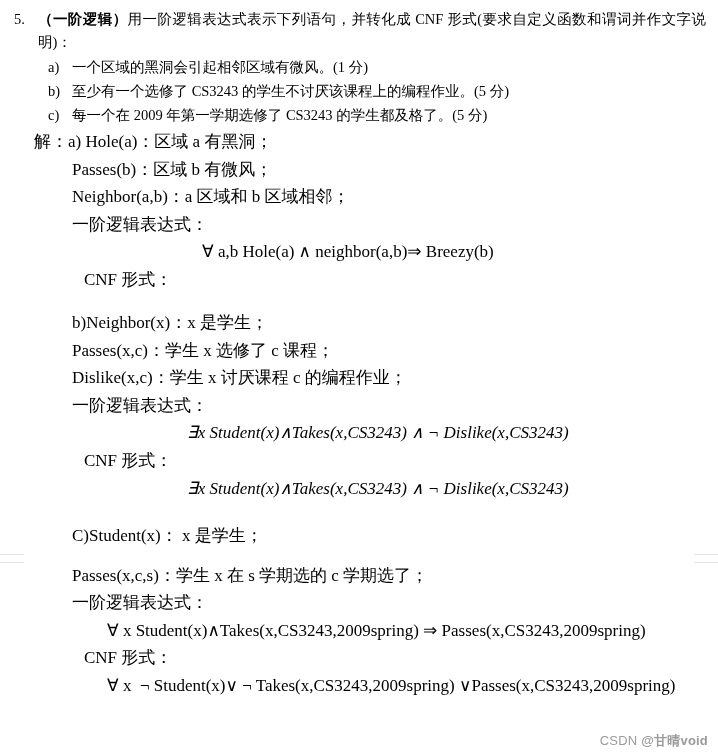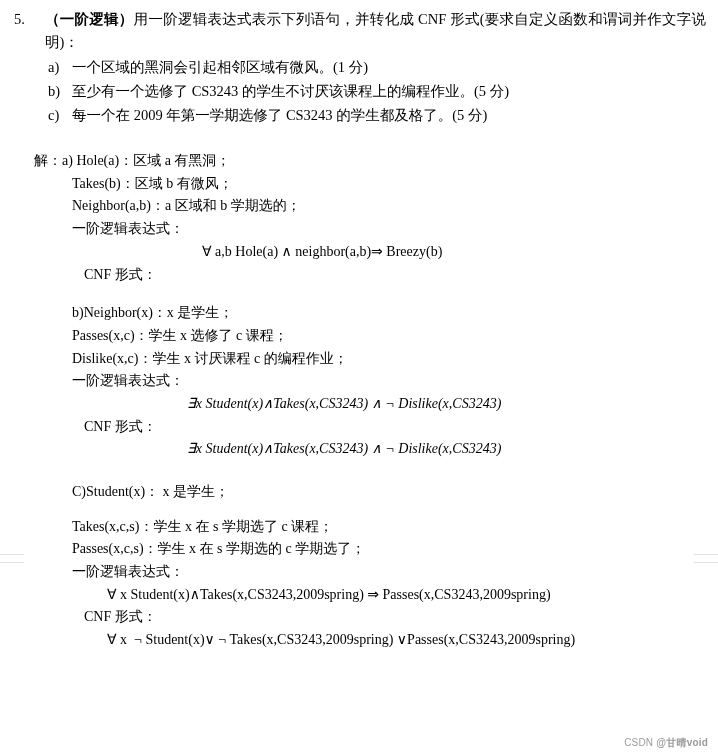--- a/index.html
+++ b/index.html
@@ -33,21 +33,20 @@
     width: 26px;
     flex: 0 0 26px;
     padding-left: 2px;
     box-sizing: border-box;
   }
   .q-body {
     flex: 1 1 auto;
   }
   .q-stem {
     text-align: justify;
-    margin-left: 7px;
   }
   .bold {
     font-weight: bold;
   }
   .sublist {
     margin-top: 2px;
   }
   .sub-item {
     display: flex;
     align-items: flex-start;
@@ -58,22 +57,21 @@
     flex: 0 0 34px;
     padding-left: 10px;
     box-sizing: border-box;
   }
   .sub-text {
     flex: 1 1 auto;
   }
 
   
   .answer {
-    margin-top: 22px;
-    font-size: 14px;
+    font-size: 17px;
     line-height: 1.62;
   }
   .ans-line {
     white-space: pre;
   }
   .ind0  { padding-left: 22px; }
   .ind1  { padding-left: 60px; }
   .ind2  { padding-left: 72px; }
   .ind-f { padding-left: 190px; }
   .ind-f2{ padding-left: 185px; }
@@ -82,21 +80,21 @@
   .gap-sm { height: 12px; }
   .gap-md { height: 16px; }
   .gap-lg { height: 20px; }
 
   
   .watermark {
     position: absolute;
     right: 10px;
     bottom: 5px;
     font-family: "Liberation Sans", sans-serif;
-    font-size: 10px;
+    font-size: 13px;
     color: #9a9a9a;
     letter-spacing: 0.2px;
   }
   .wm-brand { color: #9a9a9a; }
   .wm-user  { color: #9a9a9a; font-weight: bold; }
 
   
   .fold {
     position: absolute;
     background: #e3e3e3;
@@ -136,22 +134,22 @@
           <div class="sub-text">每一个在 2009 年第一学期选修了 CS3243 的学生都及格了。(5 分)</div>
         </div>
       </div>
     </div>
   </div>
 
   <div class="answer">
 
     <div class="ans-line ind0">解：a) Hole(a)：区域 a 有黑洞；</div>
 
-    <div class="ans-line ind1">Takes(b)：区域 b 有微风；</div>
-    <div class="ans-line ind1">Neighbor(a,b)：a 区域和 b 学期选的；</div>
+    <div class="ans-line ind1">Passes(b)：区域 b 有微风；</div>
+    <div class="ans-line ind1">Neighbor(a,b)：a 区域和 b 区域相邻；</div>
     <div class="ans-line ind1">一阶逻辑表达式：</div>
 
     <div class="ans-line ind-f">∀ a,b Hole(a) ∧ neighbor(a,b)⇒ Breezy(b)</div>
 
     <div class="ans-line ind2">CNF 形式：</div>
 
     <div class="gap-md"></div>
 
     <div class="ans-line ind1">b)Neighbor(x)：x 是学生；</div>
     <div class="ans-line ind1">Passes(x,c)：学生 x 选修了 c 课程；</div>
@@ -162,21 +160,20 @@
 
     <div class="ans-line ind2">CNF 形式：</div>
     <div class="ans-line ind-f3">∃x Student(x)∧Takes(x,CS3243) ∧ ¬ Dislike(x,CS3243)</div>
 
     <div class="gap-lg"></div>
 
     <div class="ans-line ind1">C)Student(x)： x 是学生；</div>
 
     <div class="gap-sm"></div>
 
-    <div class="ans-line ind1">Takes(x,c,s)：学生 x 在 s 学期选了 c 课程；</div>
     <div class="ans-line ind1">Passes(x,c,s)：学生 x 在 s 学期选的 c 学期选了；</div>
     <div class="ans-line ind1">一阶逻辑表达式：</div>
 
     <div class="ans-line ind-f5">∀ x Student(x)∧Takes(x,CS3243,2009spring) ⇒ Passes(x,CS3243,2009spring)</div>
 
     <div class="ans-line ind2">CNF 形式：</div>
     <div class="ans-line ind5 ind-f5">∀ x  ¬ Student(x)∨ ¬ Takes(x,CS3243,2009spring) ∨Passes(x,CS3243,2009spring)</div>
 
   </div>
 

